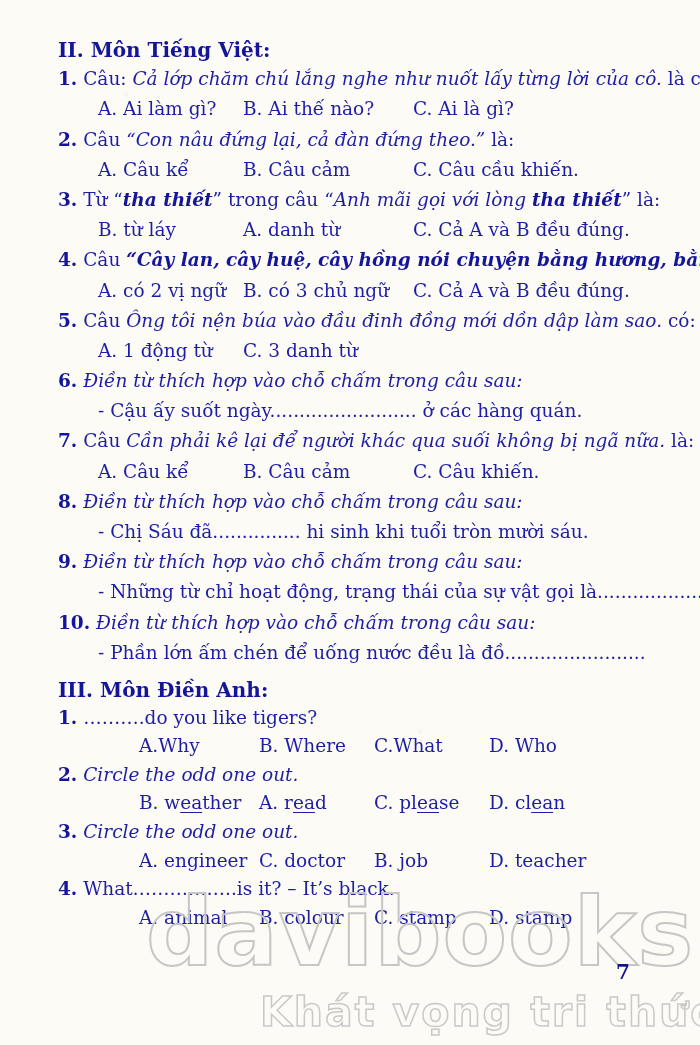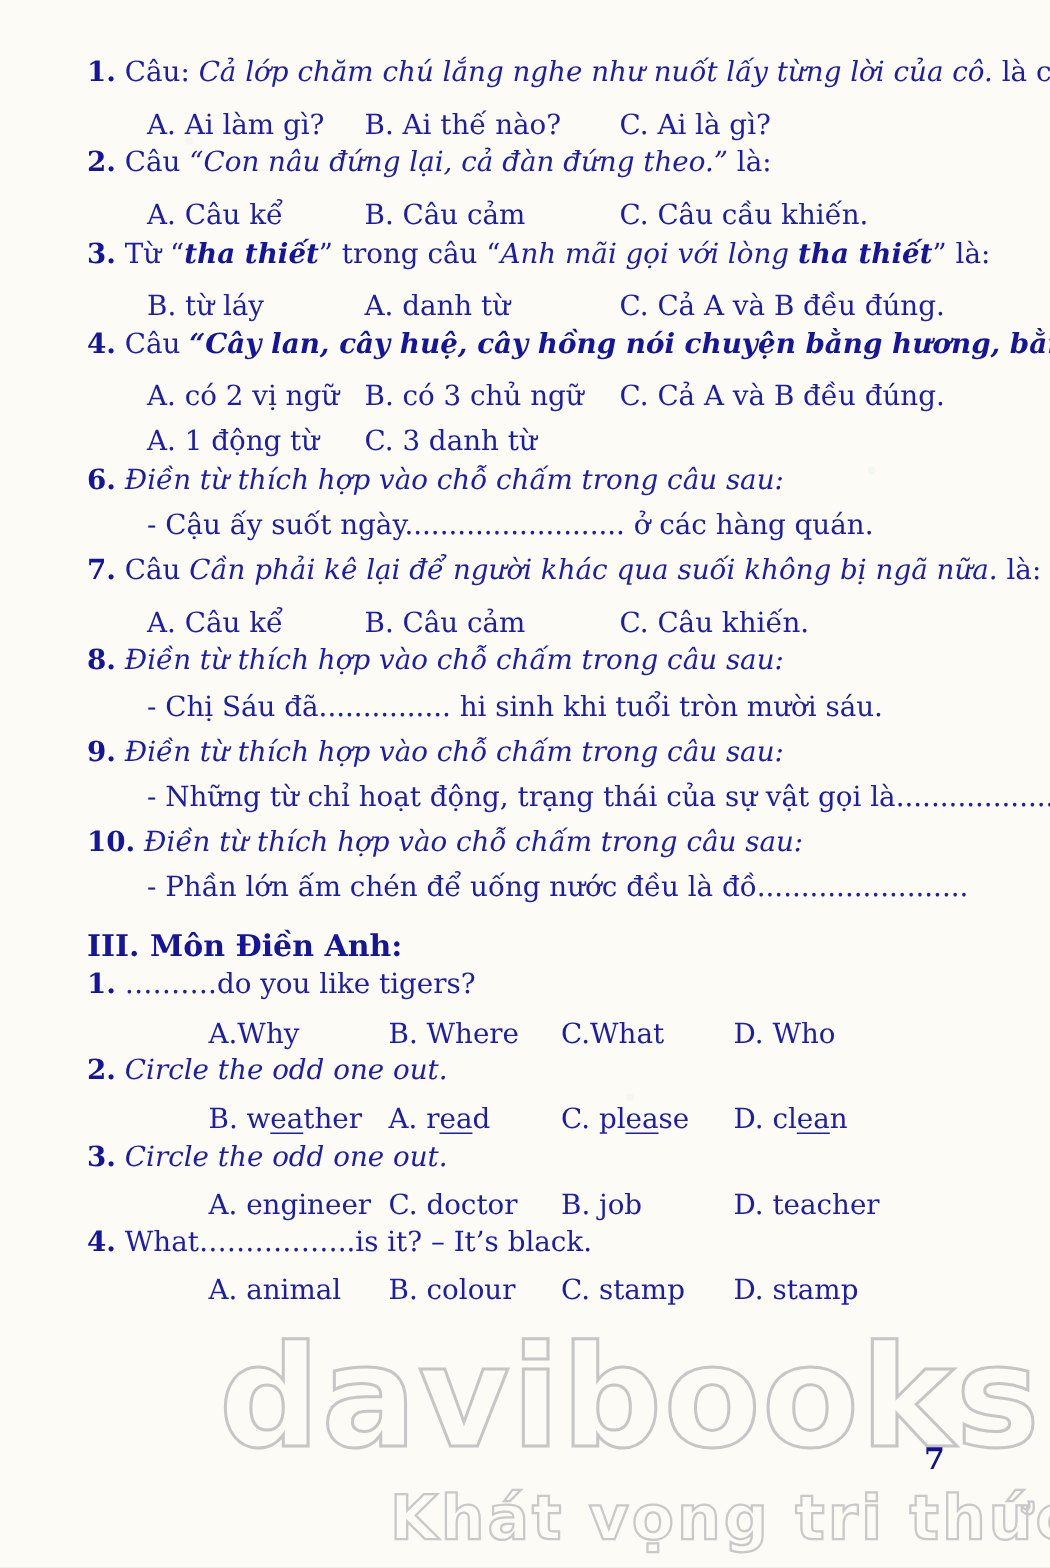--- a/index.html
+++ b/index.html
@@ -14,21 +14,21 @@
       radial-gradient(circle at 60% 70%, rgba(120,160,140,.05) 0 2px, transparent 3px);
     overflow:hidden;
     font-family:"DejaVu Serif","Liberation Serif",serif;
     color:#1e1ea4;
   }
   .content{position:absolute;left:58px;top:38px;right:30px;}
   .ln{height:30.2px;font-size:18.5px;white-space:nowrap;}
   .ln.en{height:28.6px;}
   .ln.heading{font-size:20px;color:#12128e;}
   .ln.gap-above{margin-top:6px;}
-  .ln.fill,.ln.opts{padding-left:40px;align-items:center;}
+  .ln.fill,.ln.opts{padding-left:40px;}
   .ln.opts{display:flex;}
   .opt{white-space:nowrap;}
   .cols3 .opt:nth-child(1){width:145px;}
   .cols3 .opt:nth-child(2){width:170px;}
   .cols4 .opt:nth-child(1){width:120px;margin-left:41px;}
   .cols4 .opt:nth-child(2){width:115px;}
   .cols4 .opt:nth-child(3){width:115px;}
   .sb{font-weight:bold;color:#15159a;}
   .si{font-style:italic;}
   .su{text-decoration:underline;text-underline-offset:3px;}
@@ -50,20 +50,21 @@
     left:260px;top:988px;
     font-size:41px;font-weight:bold;letter-spacing:2px;
     -webkit-text-stroke:1.5px #c9c9c9;
   }
 </style>
 </head>
 <body>
 
 <div class="page">
   <div class="content">
+      <div class="ln heading "><span class="sb">II. Môn Tiếng Việt:</span></div>
       <div class="ln "><span class="sb">1.</span><span> Câu: </span><span class="si">Cả lớp chăm chú lắng nghe như nuốt lấy từng lời của cô.</span><span> là câu:</span></div>
       <div class="ln opts cols3 ">
         <span class="opt"><span>A.  Ai làm gì?</span></span>
         <span class="opt"><span>B. Ai thế nào?</span></span>
         <span class="opt"><span>C. Ai là gì?</span></span>
       </div>
       <div class="ln "><span class="sb">2.</span><span> Câu </span><span class="si">“Con nâu đứng lại, cả đàn đứng theo.”</span><span> là:</span></div>
       <div class="ln opts cols3 ">
         <span class="opt"><span>A. Câu kể</span></span>
         <span class="opt"><span>B. Câu cảm</span></span>
@@ -74,20 +75,21 @@
         <span class="opt"><span>B. từ láy</span></span>
         <span class="opt"><span>A. danh từ</span></span>
         <span class="opt"><span>C. Cả A và B đều đúng.</span></span>
       </div>
       <div class="ln "><span class="sb">4.</span><span> Câu </span><span class="sb si">“Cây lan, cây huệ, cây hồng nói chuyện bằng hương, bằng hoa.”</span></div>
       <div class="ln opts cols3 ">
         <span class="opt"><span>A. có 2 vị ngữ</span></span>
         <span class="opt"><span>B. có 3 chủ ngữ</span></span>
         <span class="opt"><span>C. Cả A và B đều đúng.</span></span>
       </div>
+      <div class="ln "><span class="sb">5.</span><span> Câu </span><span class="si">Ông tôi nện búa vào đầu đinh đồng mới dồn dập làm sao.</span><span> có:</span></div>
       <div class="ln opts cols3 ">
         <span class="opt"><span>A. 1 động từ</span></span>
         <span class="opt"><span>C. 3 danh từ</span></span>
       </div>
       <div class="ln "><span class="sb">6.</span><span> </span><span class="si">Điền từ thích hợp vào chỗ chấm trong câu sau:</span></div>
       <div class="ln fill "><span>- Cậu ấy suốt ngày......................... ở các hàng quán.</span></div>
       <div class="ln "><span class="sb">7.</span><span> Câu </span><span class="si">Cần phải kê lại để người khác qua suối không bị ngã nữa.</span><span> là:</span></div>
       <div class="ln opts cols3 ">
         <span class="opt"><span>A. Câu kể</span></span>
         <span class="opt"><span>B. Câu cảm</span></span>

